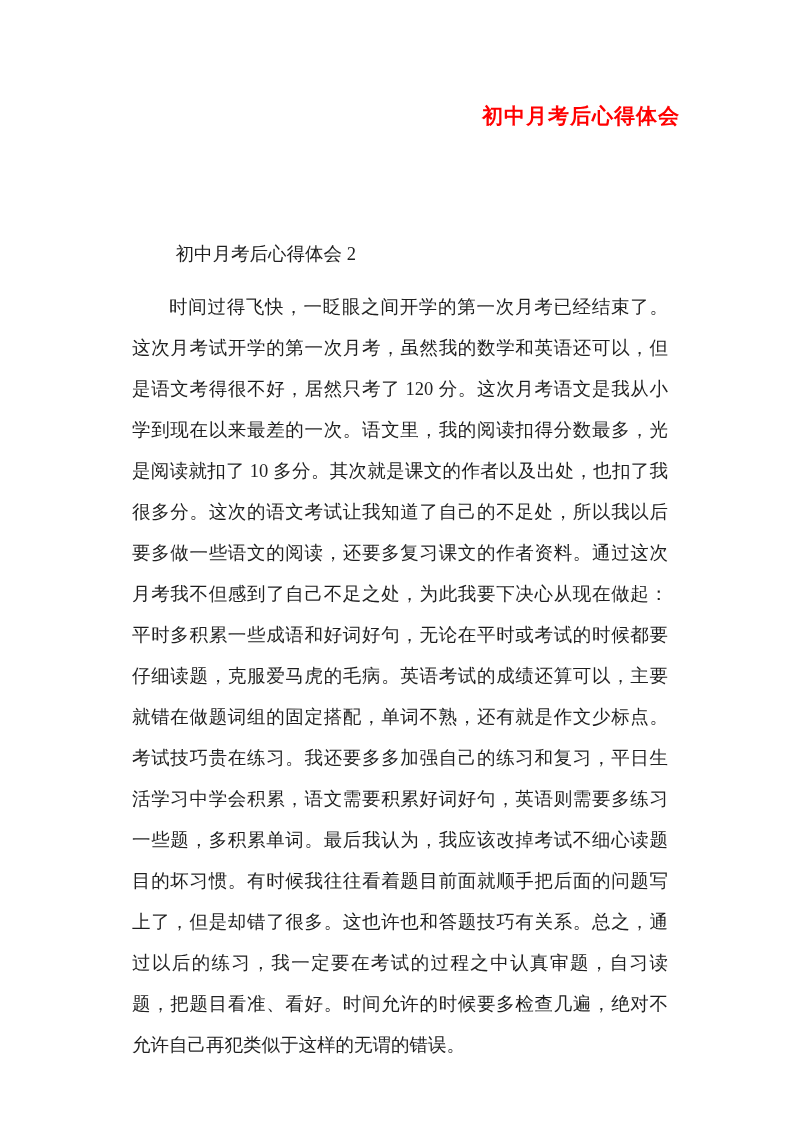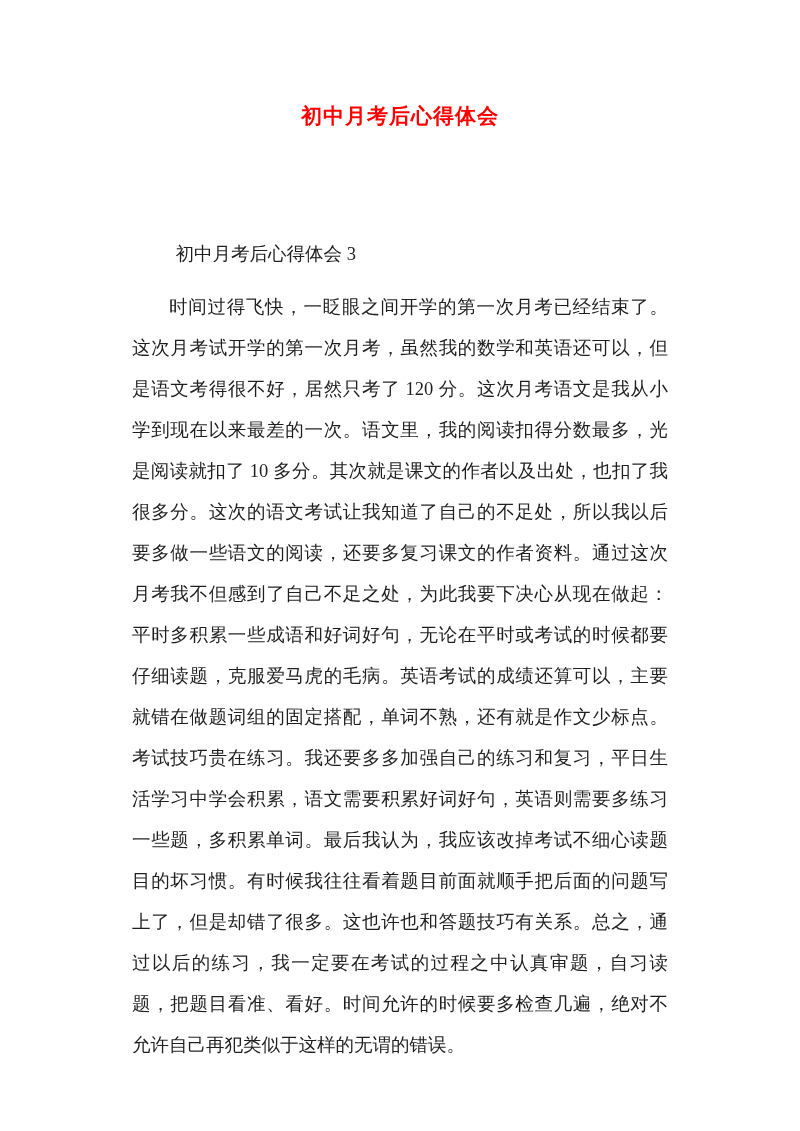--- a/index.html
+++ b/index.html
@@ -14,21 +14,21 @@
     margin: 0 auto;
     background: #ffffff;
     box-sizing: border-box;
     padding: 102px 120px 0 120px;
     font-family: "Liberation Serif", "DejaVu Serif", serif;
     color: #1f1f1f;
     overflow: hidden;
   }
   .doc-title {
     margin: 0;
-    text-align: center;
+    text-align: right;
     font-size: 21px;
     line-height: 28px;
     font-weight: bold;
     letter-spacing: 1px;
   }
   .doc-body {
     font-size: 18.5px;
     line-height: 41px;
   }
   .doc-subtitle {
@@ -45,17 +45,17 @@
     line-height: 41px;
   }
 </style>
 </head>
 <body>
 
 <div class="page">
   <h1 class="doc-title" style="color: rgb(255, 0, 0);">初中月考后心得体会</h1>
 
   <div class="doc-body">
-    <p class="doc-subtitle">初中月考后心得体会 3</p>
+    <p class="doc-subtitle">初中月考后心得体会 2</p>
 
     <p class="doc-paragraph">时间过得飞快，一眨眼之间开学的第一次月考已经结束了。这次月考试开学的第一次月考，虽然我的数学和英语还可以，但是语文考得很不好，居然只考了 120 分。这次月考语文是我从小学到现在以来最差的一次。语文里，我的阅读扣得分数最多，光是阅读就扣了 10 多分。其次就是课文的作者以及出处，也扣了我很多分。这次的语文考试让我知道了自己的不足处，所以我以后要多做一些语文的阅读，还要多复习课文的作者资料。通过这次月考我不但感到了自己不足之处，为此我要下决心从现在做起：平时多积累一些成语和好词好句，无论在平时或考试的时候都要仔细读题，克服爱马虎的毛病。英语考试的成绩还算可以，主要就错在做题词组的固定搭配，单词不熟，还有就是作文少标点。考试技巧贵在练习。我还要多多加强自己的练习和复习，平日生活学习中学会积累，语文需要积累好词好句，英语则需要多练习一些题，多积累单词。最后我认为，我应该改掉考试不细心读题目的坏习惯。有时候我往往看着题目前面就顺手把后面的问题写上了，但是却错了很多。这也许也和答题技巧有关系。总之，通过以后的练习，我一定要在考试的过程之中认真审题，自习读题，把题目看准、看好。时间允许的时候要多检查几遍，绝对不允许自己再犯类似于这样的无谓的错误。</p>
   </div>
 </div>
 
 </body></html>

